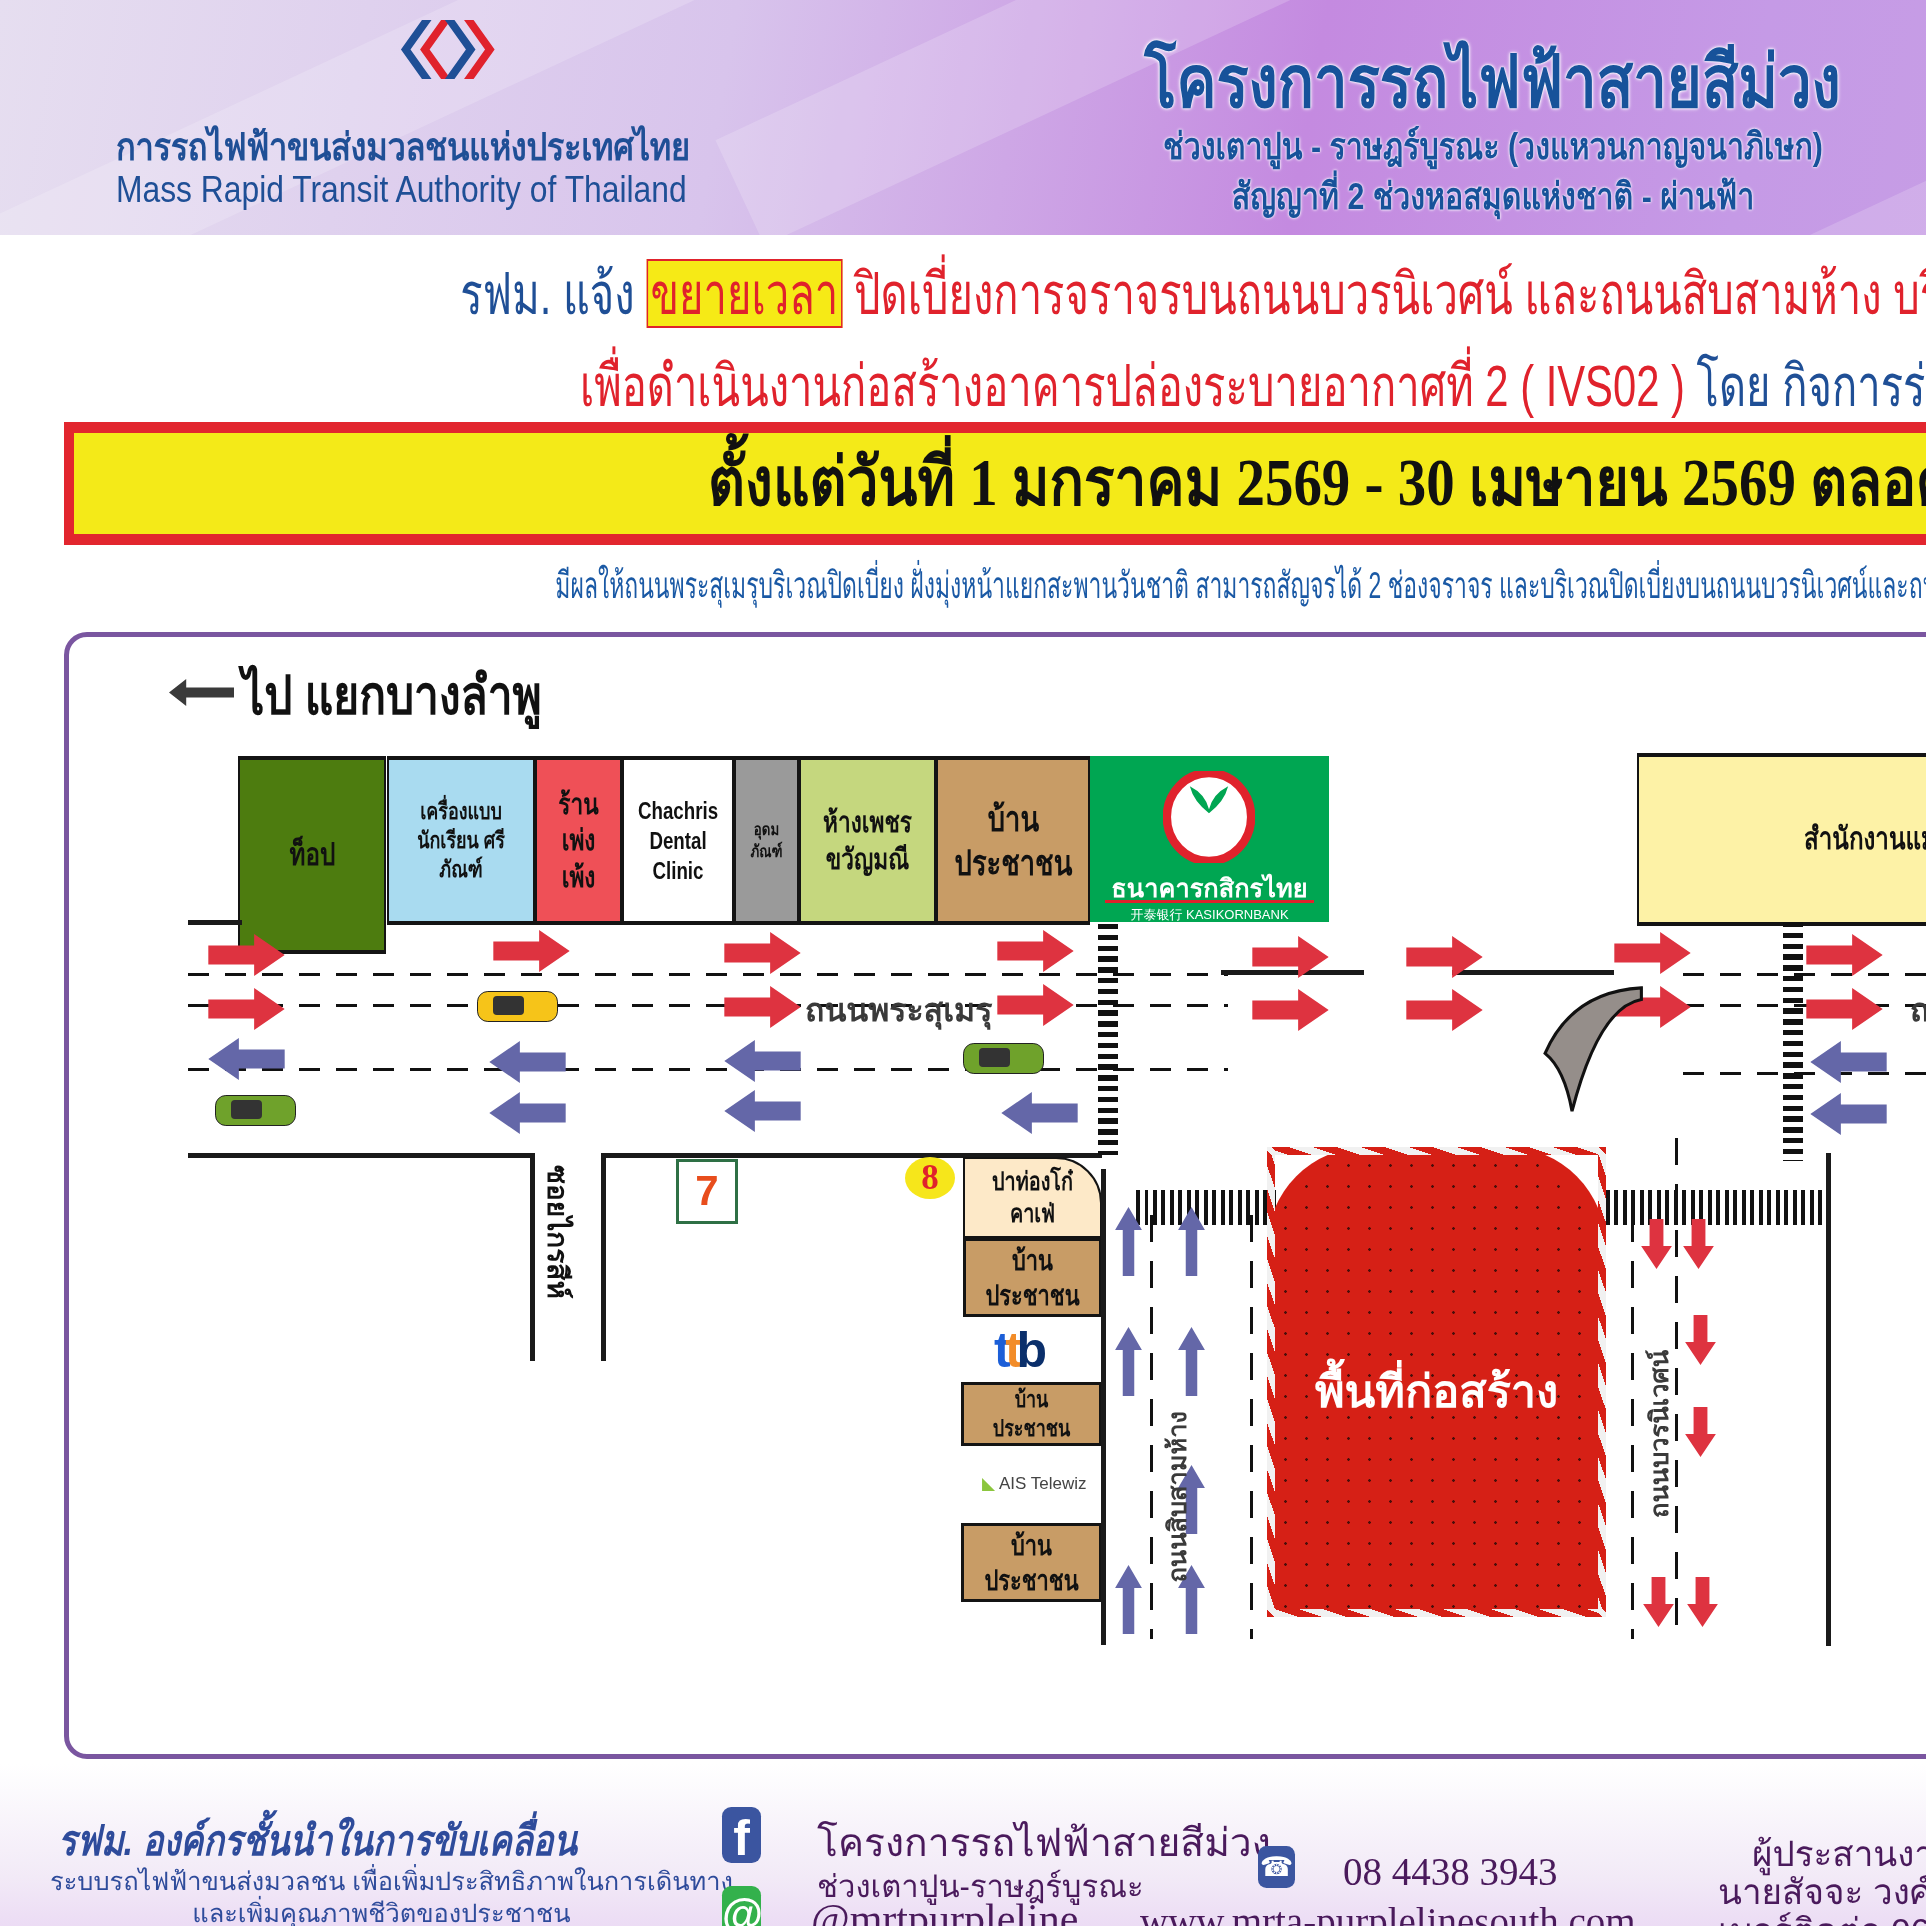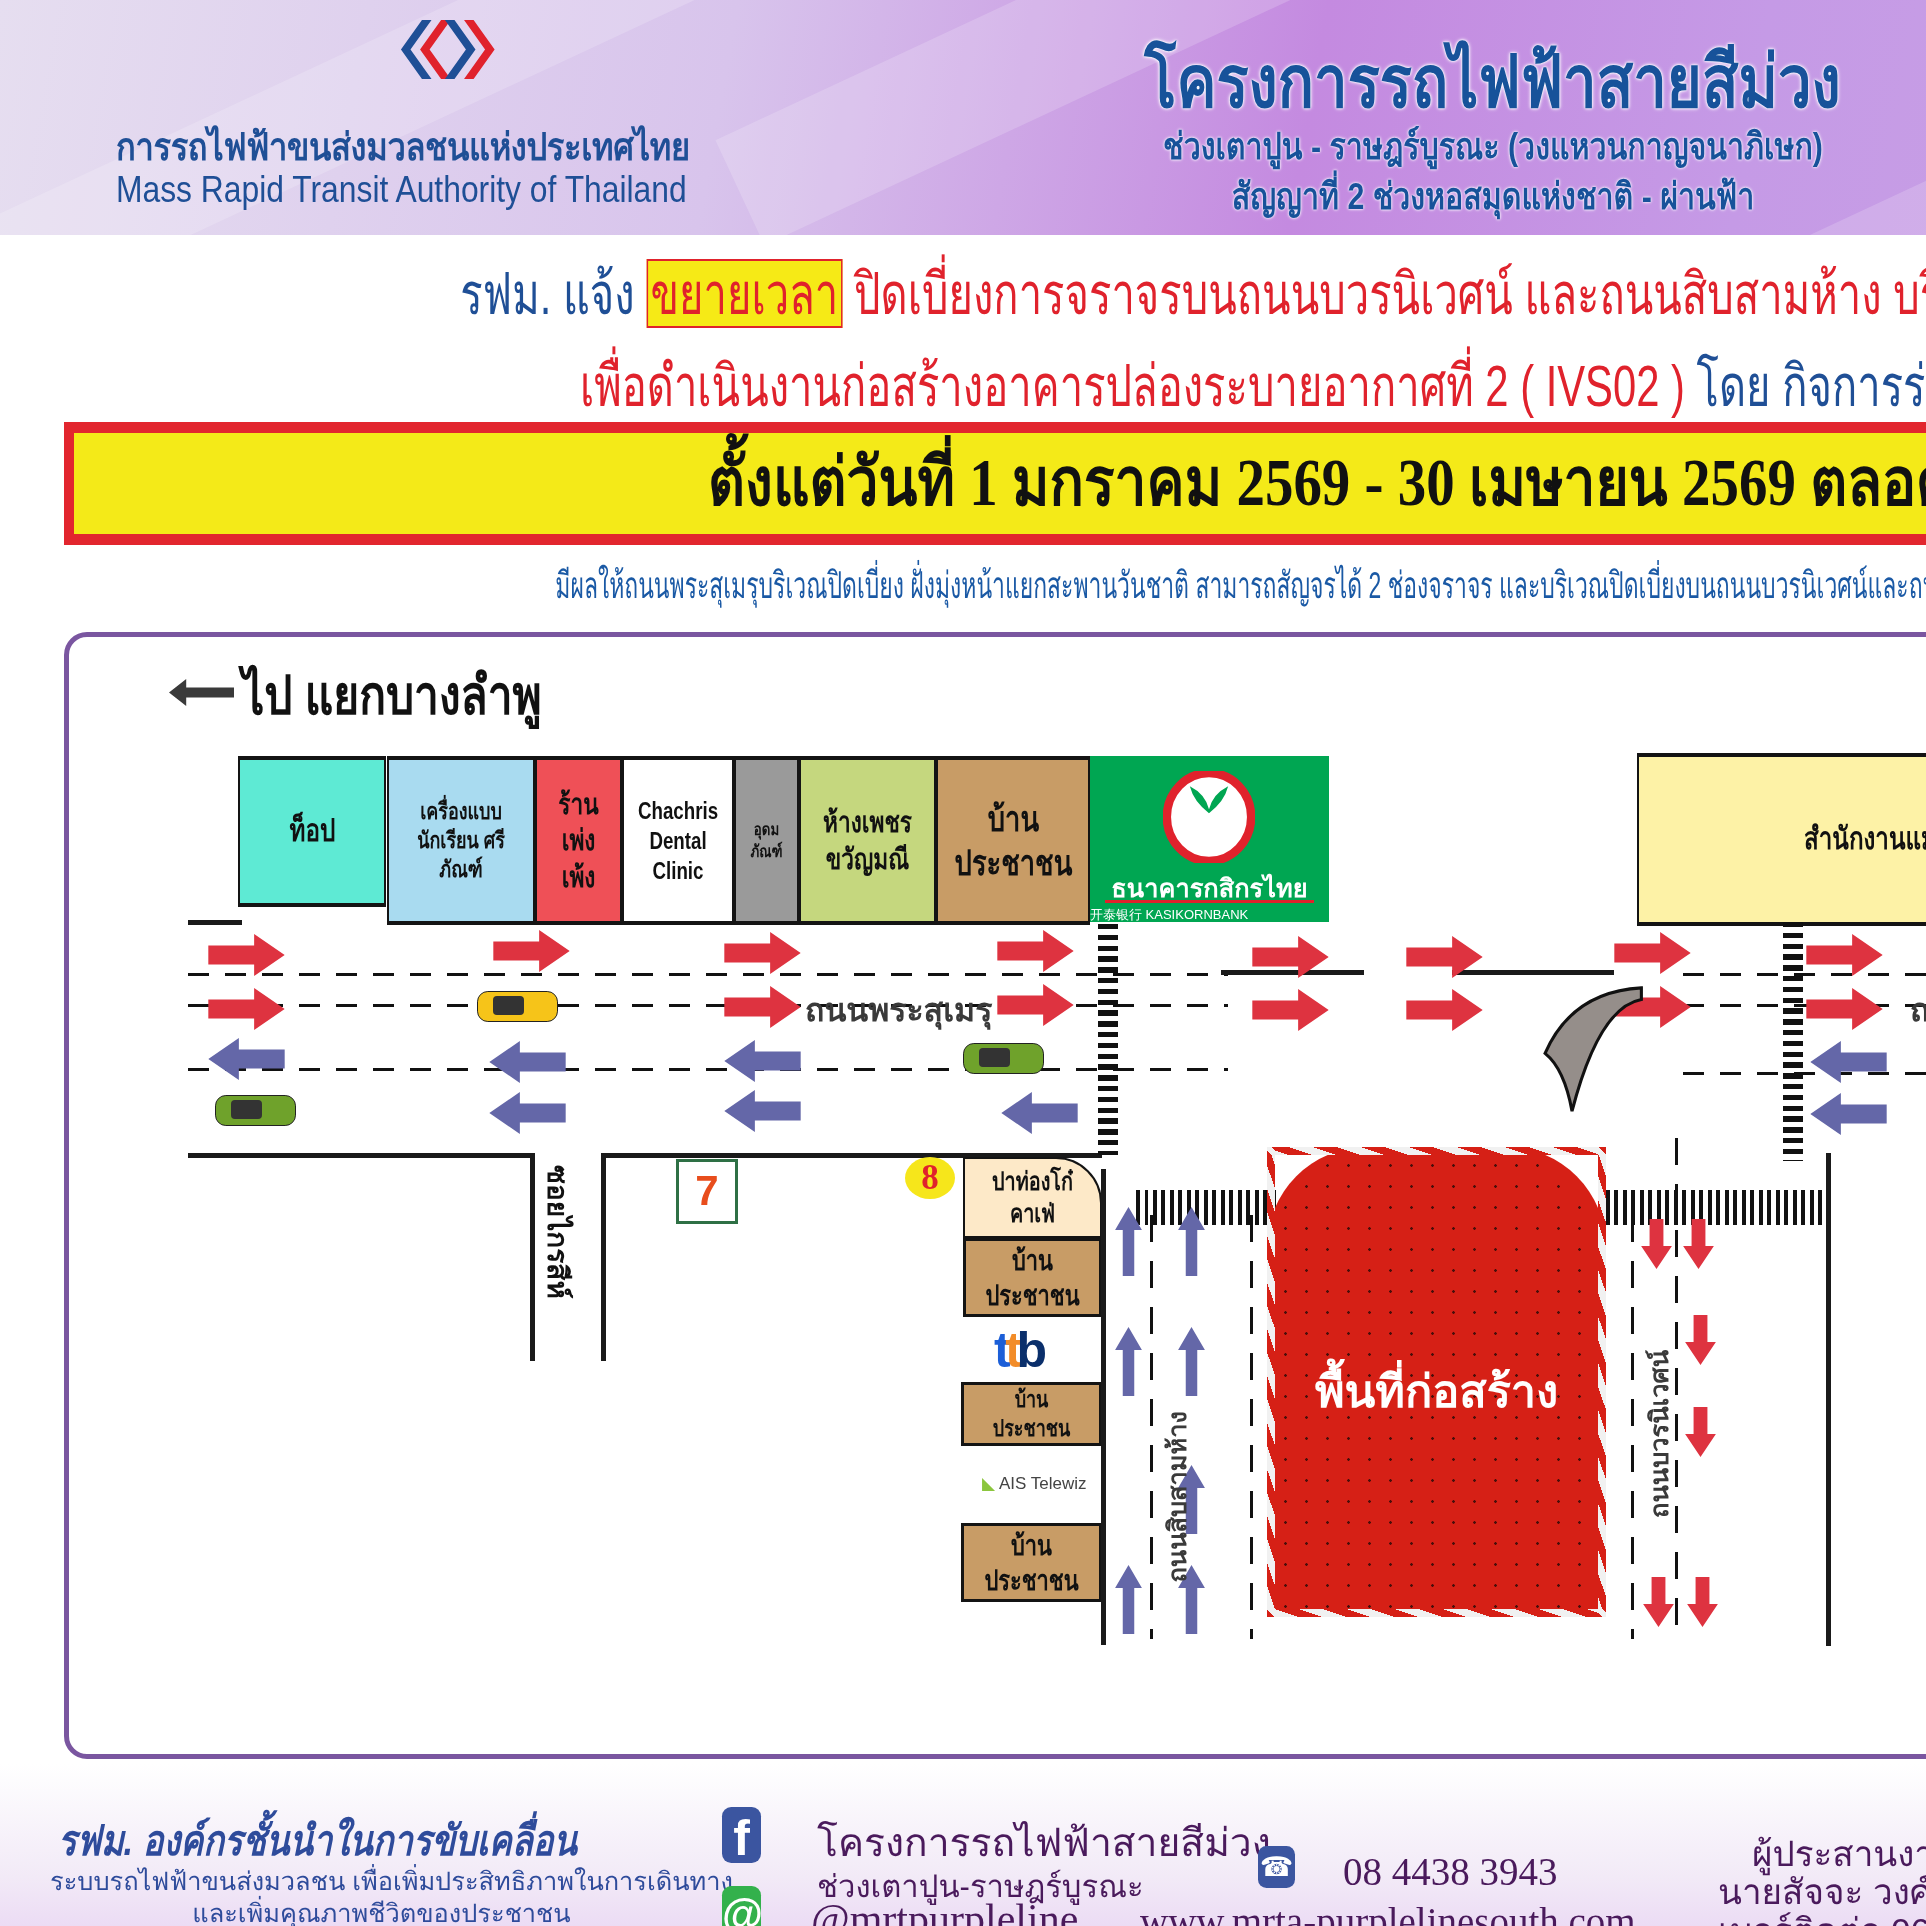--- a/index.html
+++ b/index.html
@@ -109,21 +109,21 @@
   <span class="inner">มีผลให้ถนนพระสุเมรุบริเวณปิดเบี่ยง ฝั่งมุ่งหน้าแยกสะพานวันชาติ สามารถสัญจรได้ 2 ช่องจราจร และบริเวณปิดเบี่ยงบนถนนบวรนิเวศน์และถนนสิบสามห้าง สามารถสัญจรได้ 2 ช่องจราจร</span>
 </div>
 
 <div id="map" class="abs">
 
   <svg class="abs" style="left:100px;top:42px;" width="65" height="27" viewBox="0 0 170 70">
       <polygon points="0,35 45,0 45,22 170,22 170,48 45,48 45,70" fill="#3a3a3a"></polygon>
     </svg>
   <div class="abs dir-label" style="left:173px;top:15.4px;transform-origin:left;">ไป แยกบางลำพู</div>
 
-  <div class="bldg" style="left:169px;top:119px;width:148px;height:151px;background:#5eead4;font-size:31px;">
+  <div class="bldg" style="left:169px;top:119px;width:148px;height:198px;background:#4d7c0f;font-size:31px;">
       <span>ท็อป</span>
     </div>
   <div class="bldg" style="left:318px;top:119px;width:148px;height:169px;background:#a9dbf0;font-size:23px;">
       <span>เครื่องแบบ นักเรียน ศรีภัณฑ์</span>
     </div>
   <div class="bldg" style="left:466px;top:119px;width:87px;height:169px;background:#ef5057;font-size:29px;">
       <span>ร้าน เพ่ง เพ้ง</span>
     </div>
   <div class="bldg" style="left:553px;top:119px;width:112px;height:169px;background:#ffffff;font-size:24px;">
       <span>Chachris Dental Clinic</span>
@@ -137,21 +137,21 @@
   <div class="bldg" style="left:867px;top:119px;width:154px;height:169px;background:#c89c66;font-size:35px;">
       <span>บ้าน ประชาชน</span>
     </div>
   <div class="abs" style="left:1021px;top:119px;width:239px;height:166px;background:#00a652;">
     <svg class="abs" style="left:73px;top:15.4px;" width="92" height="92" viewBox="0 0 240 240">
       <ellipse cx="120" cy="120" rx="110" ry="115" fill="#fff" stroke="#e0222c" stroke-width="22"></ellipse>
       <path d="M120 200 L120 110 Q80 80 70 40 Q110 60 120 100 Q130 60 170 40 Q160 80 120 110" fill="#00a652"></path>
     </svg>
     <div class="abs" style="left:0;right:0;top:112px;text-align:center;color:#fff;font-size:25.4px;font-weight:bold;font-family:'Liberation Sans',sans-serif;">ธนาคารกสิกรไทย</div>
     <div class="abs" style="left:15.4px;right:15.4px;top:144px;height:3.1px;background:#e0222c;"></div>
-    <div class="abs" style="left:0;right:0;top:150px;color:#fff;font-size:13px;font-family:'Liberation Sans',sans-serif;">开泰银行 KASIKORNBANK</div>
+    <div class="abs" style="left:0;right:0;top:150px;text-align:center;color:#fff;font-size:13px;font-family:'Liberation Sans',sans-serif;">开泰银行 KASIKORNBANK</div>
   </div>
 
   <div class="bldg" style="left:1568px;top:116px;width:682px;height:173px;background:#fdf2a6;font-size:31px;">
       <span>สำนักงานแม่กองธรรมสนามหลวง</span>
     </div>
 
   <div class="road-line" style="left:119px;top:283px;width:54px;height:5.4px;"></div>
   <div class="road-line" style="left:119px;top:516px;width:343px;height:5.4px;"></div>
   <div class="road-line" style="left:461px;top:516px;width:5.4px;height:208px;"></div>
   <div class="road-line" style="left:532px;top:516px;width:5.4px;height:208px;"></div>

